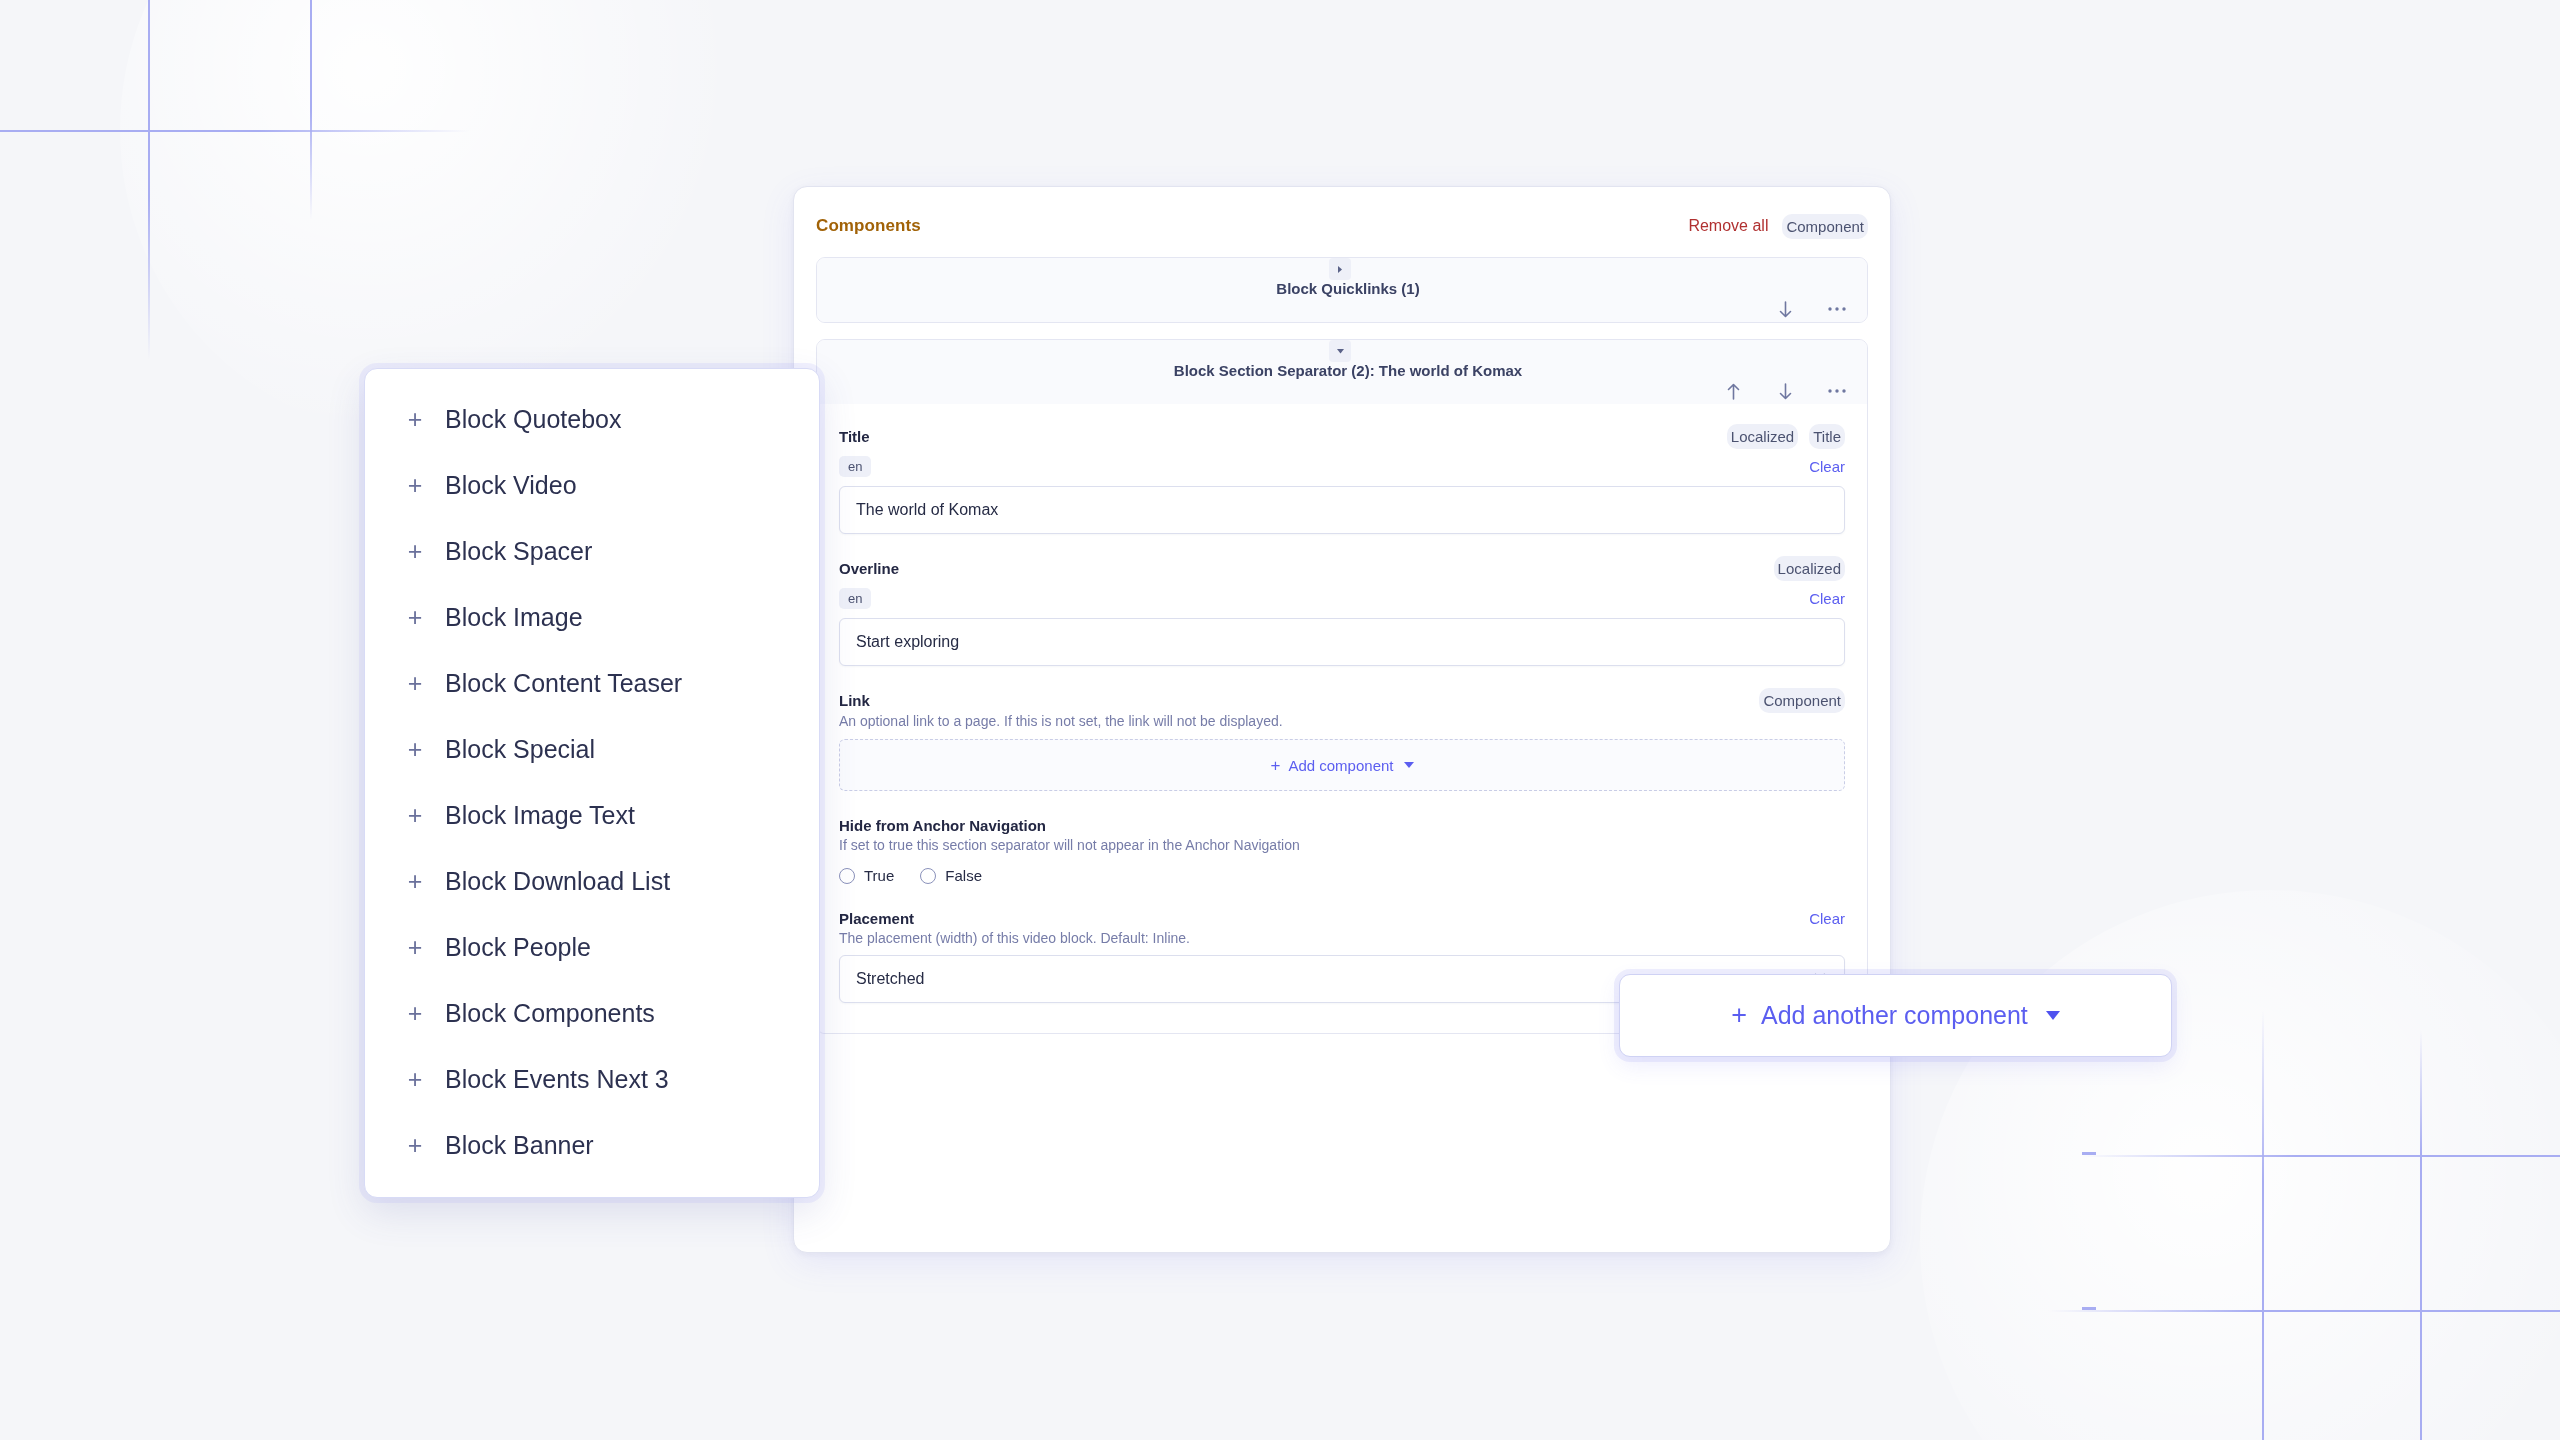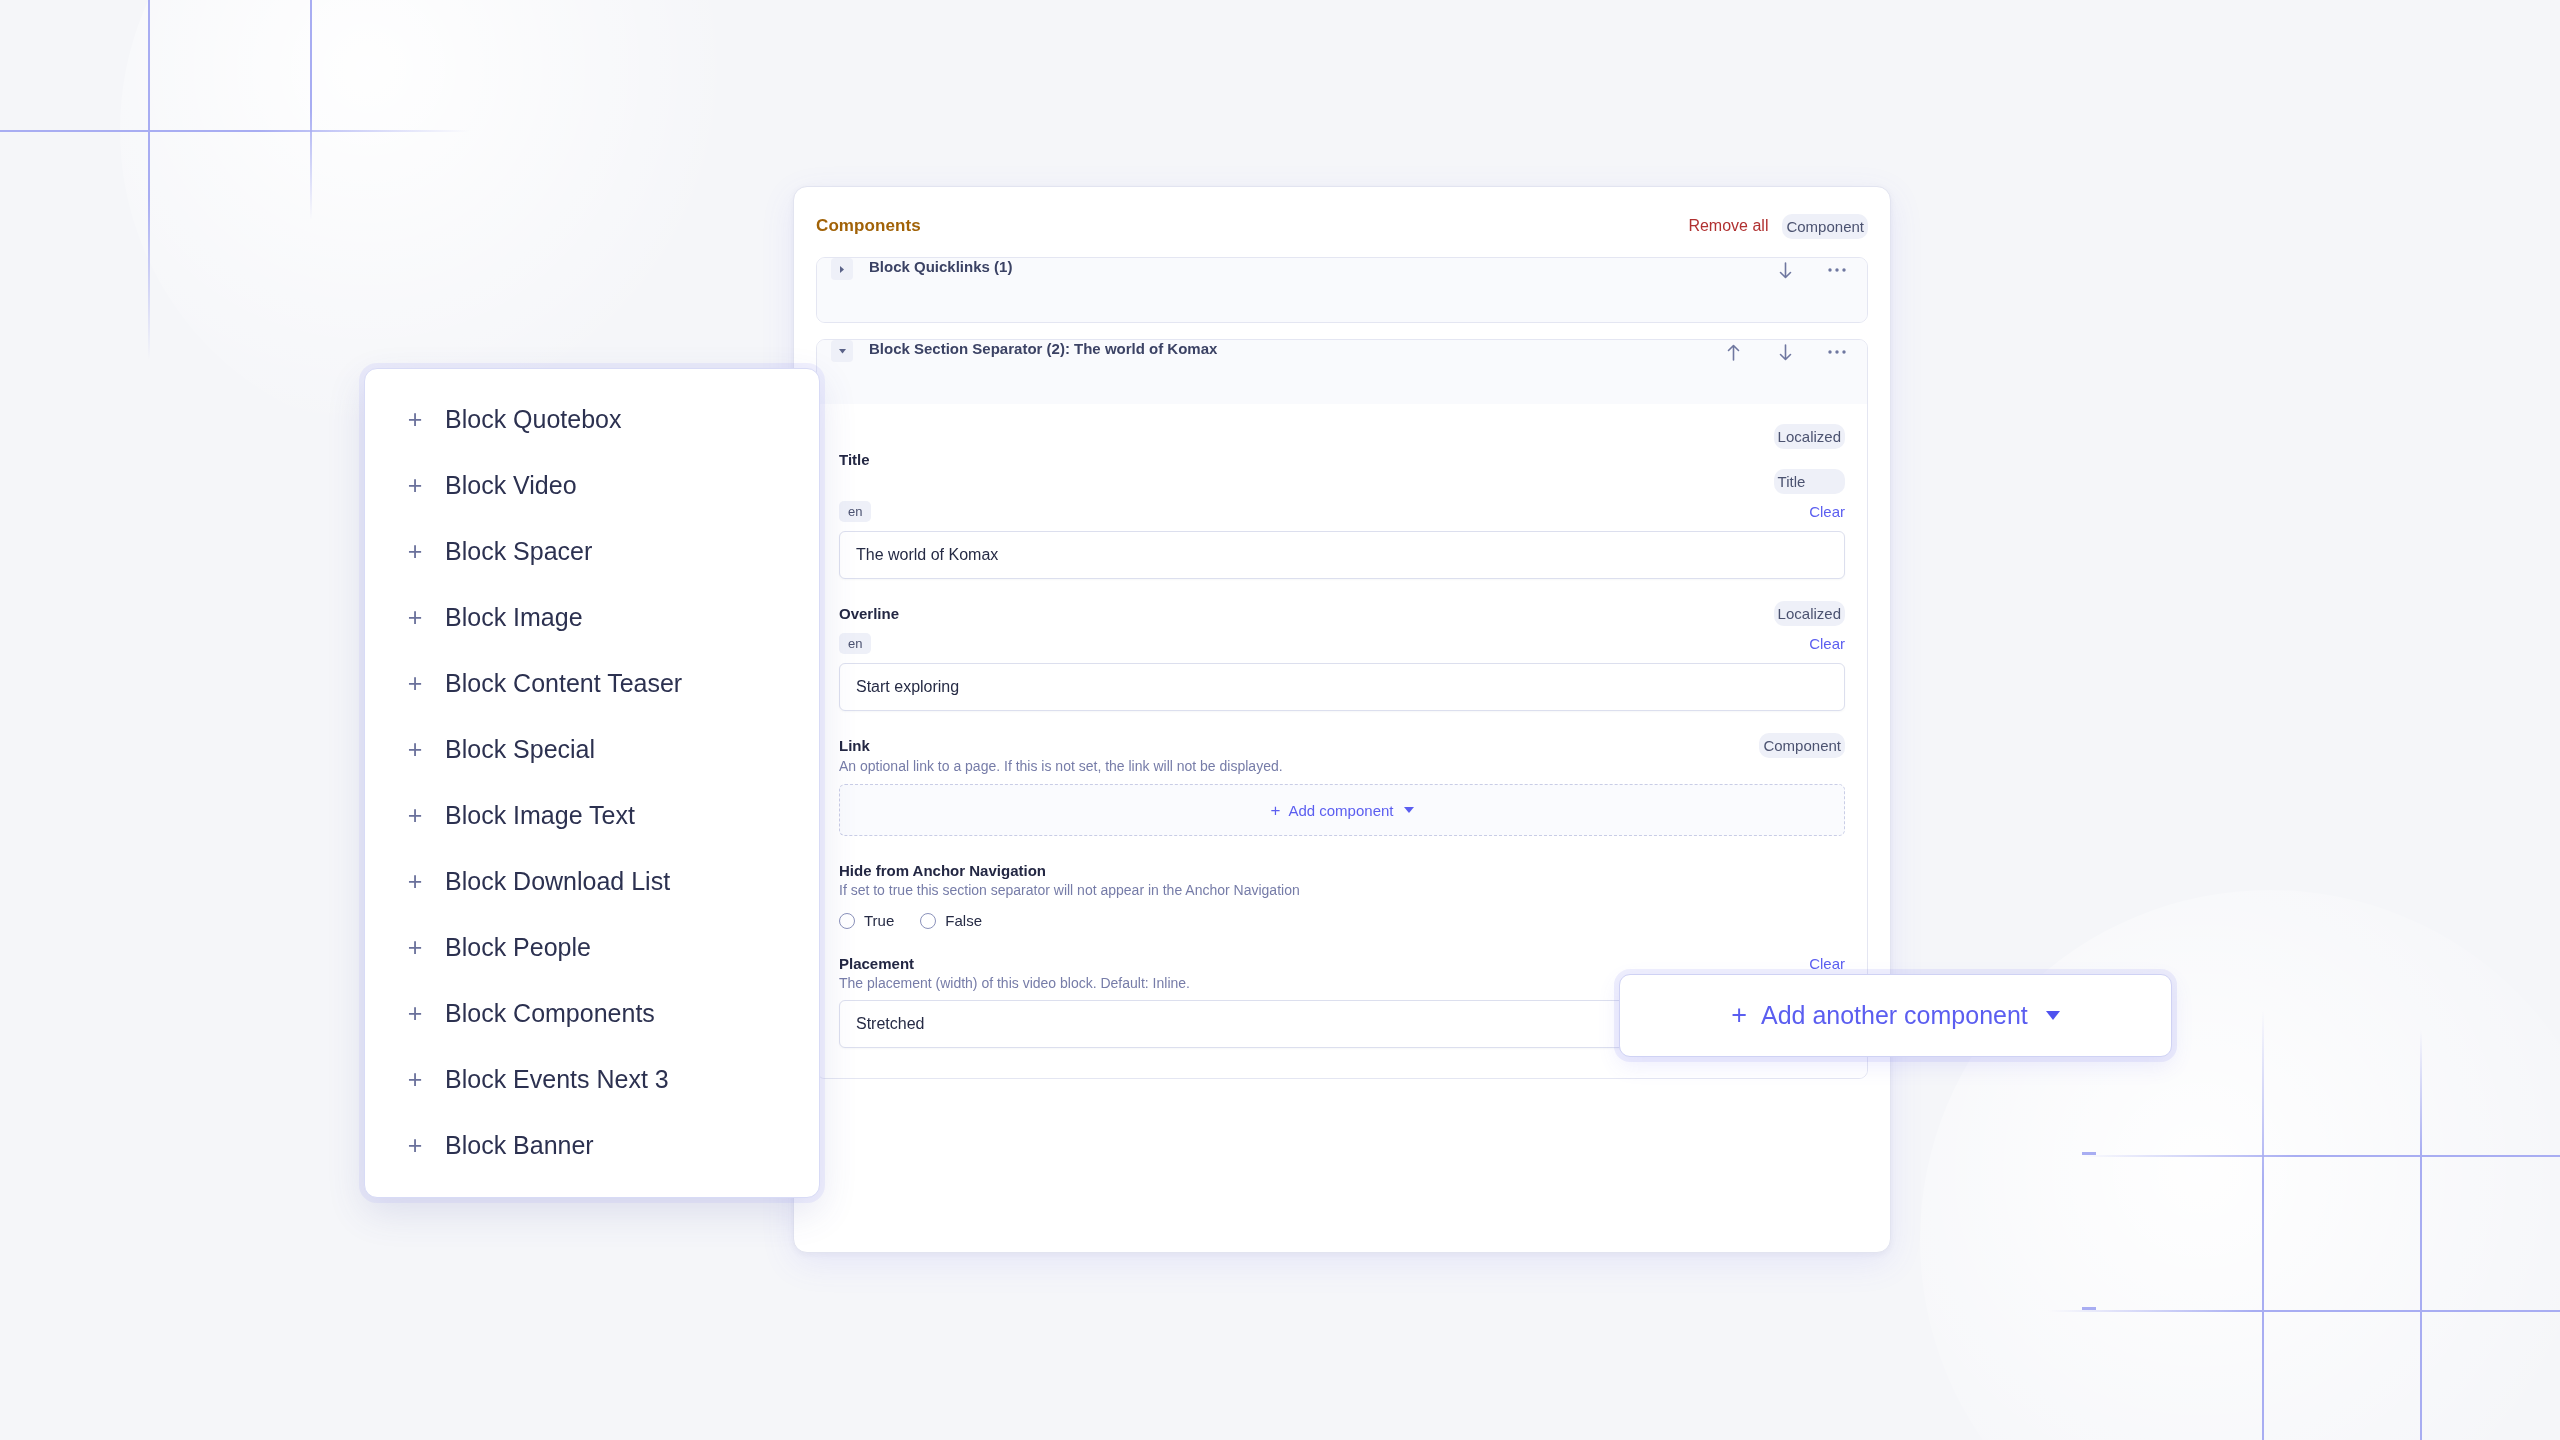--- a/index.html
+++ b/index.html
@@ -113,25 +113,26 @@
     margin-top: 16px;
     border: 1px solid #e4e6f2;
     border-radius: 9px;
     background: #fafbfe;
   }
   .comp-card.expanded {
     background: #ffffff;
   }
   .comp-row {
     display: flex;
-    align-items: flex-start;
+    align-items: center;
     height: 64px;
     padding: 0 18px 0 14px;
     background: #f9fafd;
     border-radius: 8px;
+    flex-direction: column;
   }
   .comp-card.expanded > .comp-row {
     border-radius: 8px 8px 0 0;
   }
   .caret-box {
     width: 22px;
     height: 22px;
     display: flex;
     align-items: center;
     justify-content: center;
@@ -178,21 +179,21 @@
     display: flex;
     align-items: center;
     justify-content: space-between;
     min-height: 24px;
   }
   .field-label {
     font-size: 15px;
     font-weight: 700;
     color: #232743;
   }
-  .badge-group { display: flex; gap: 20px; flex-direction: column; }
+  .badge-group { display: flex; gap: 11px; }
 
   .field-sub-row {
     display: flex;
     align-items: center;
     justify-content: space-between;
     margin-top: 7px;
   }
   .locale-chip {
     background: #eef0f8;
     color: #4b5270;

